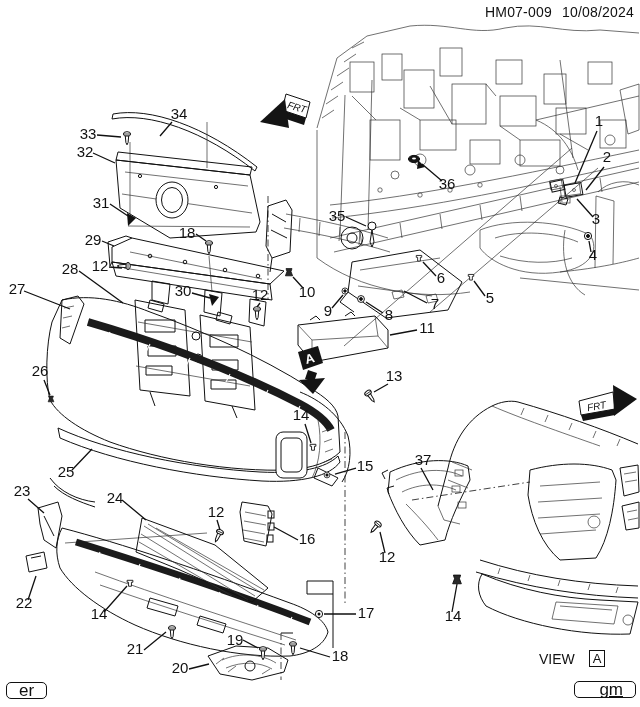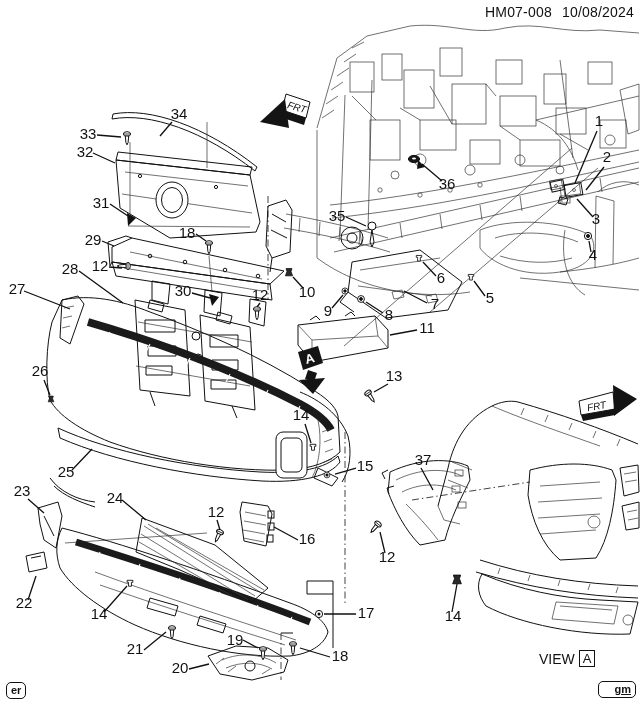--- a/index.html
+++ b/index.html
@@ -1,44 +1,44 @@
 <!DOCTYPE html>
 <html><head>
 <meta charset="utf-8">
 <style>
   html,body{margin:0;padding:0;background:#fff;}
   #stage{position:relative;width:640px;height:707px;background:#fff;overflow:hidden;
          font-family:"Liberation Sans",sans-serif;color:#111;}
   #art{position:absolute;left:0;top:0;}
   .hdr{position:absolute;top:4px;right:6px;font-size:14px;letter-spacing:.2px;color:#111;}
   .hdr span{margin-left:10px;}
-  .code-box{position:absolute;border:1.6px solid #111;border-radius:5px;padding:1px 4px;
-            font-size:11px;font-weight:bold;line-height:13px;background:#fff;}
+  .code-box{position:absolute;border:1.6px solid #111;border-radius:5px;padding:1px 12px;
+            font-size:17px;font-weight:normal;line-height:13px;background:#fff;}
   #er-box{left:6px;top:682px;}
   #gm-box{right:4px;top:681px;}
   #gm-box .gm{text-decoration:underline;margin-left:12px;}
-  .viewa{position:absolute;left:539px;top:650px;font-size:14px;display:flex;align-items:center;gap:4px;}
+  .viewa{position:absolute;left:539px;top:650px;font-size:14px;display:flex;align-items:center;gap:14px;}
   .viewa .ref{border:1.4px solid #111;padding:0 3px;font-size:13px;line-height:15px;}
   svg text.co{font-family:"Liberation Sans",sans-serif;font-size:15px;fill:#111;}
   svg text.frt{font-family:"Liberation Sans",sans-serif;font-size:10px;font-style:italic;fill:#111;}
   svg .ln{stroke:#111;stroke-width:1;fill:none;}
   svg .thin{stroke:#333;stroke-width:.7;fill:none;}
   svg .ldr{stroke:#111;stroke-width:1.3;fill:none;}
   svg .band{stroke:#1b1b1b;fill:none;}
   svg .wt{stroke:#fff;stroke-width:1.1;fill:none;}
   svg .dd{stroke:#111;stroke-width:.8;fill:none;stroke-dasharray:7 3 1.5 3;}
   svg .ah{fill:#111;stroke:none;}
 </style>
 </head>
 <body>
 
 <div id="stage">
 
   <div class="hdr">
-    <span>HM07-008</span><span>10/08/2024</span>
+    <span>HM07-009</span><span>10/08/2024</span>
   </div>
 
   <svg id="art" width="640" height="707" viewBox="0 0 640 707">
     <defs>
       <g id="scr">
         <ellipse cx="0" cy="0" rx="3.6" ry="2.3" fill="#fff" stroke="#111" stroke-width="1"></ellipse>
         <path d="M-1.7,2 L-1.1,8.5 L0,10.8 L1.1,8.5 L1.7,2 Z" fill="#fff" stroke="#111" stroke-width="1"></path>
         <line x1="-3.6" y1="0" x2="3.6" y2="0" stroke="#111" stroke-width=".8"></line>
       </g>
       <g id="clp">

